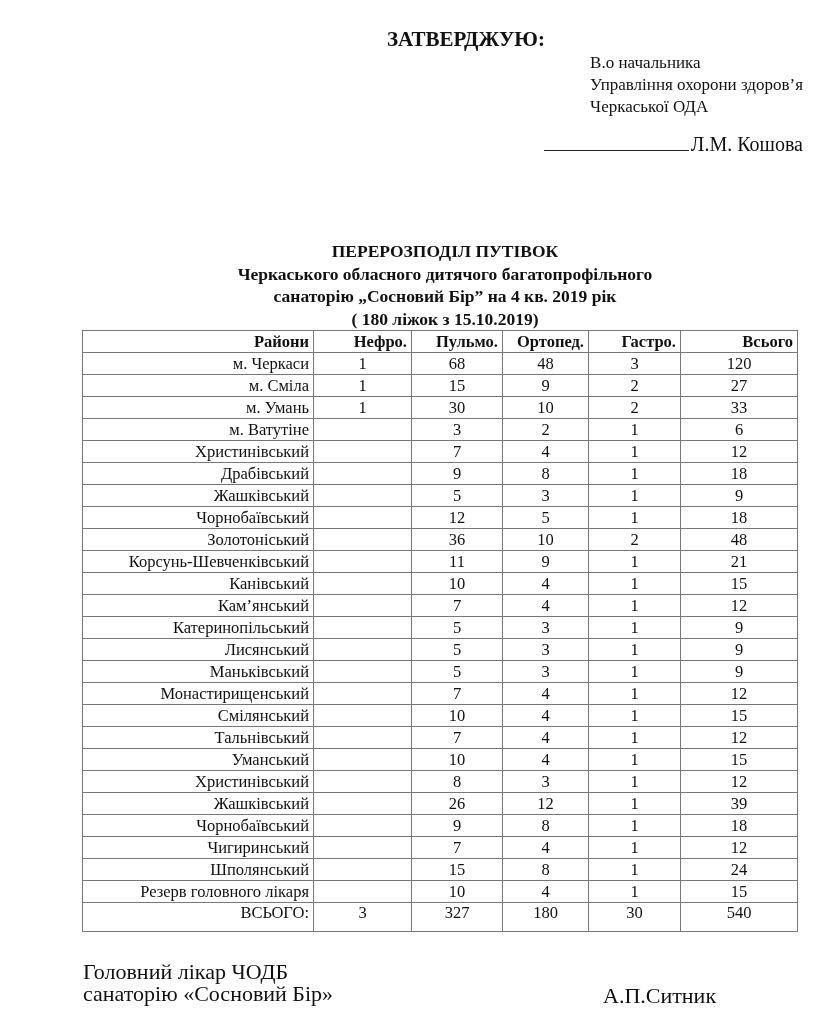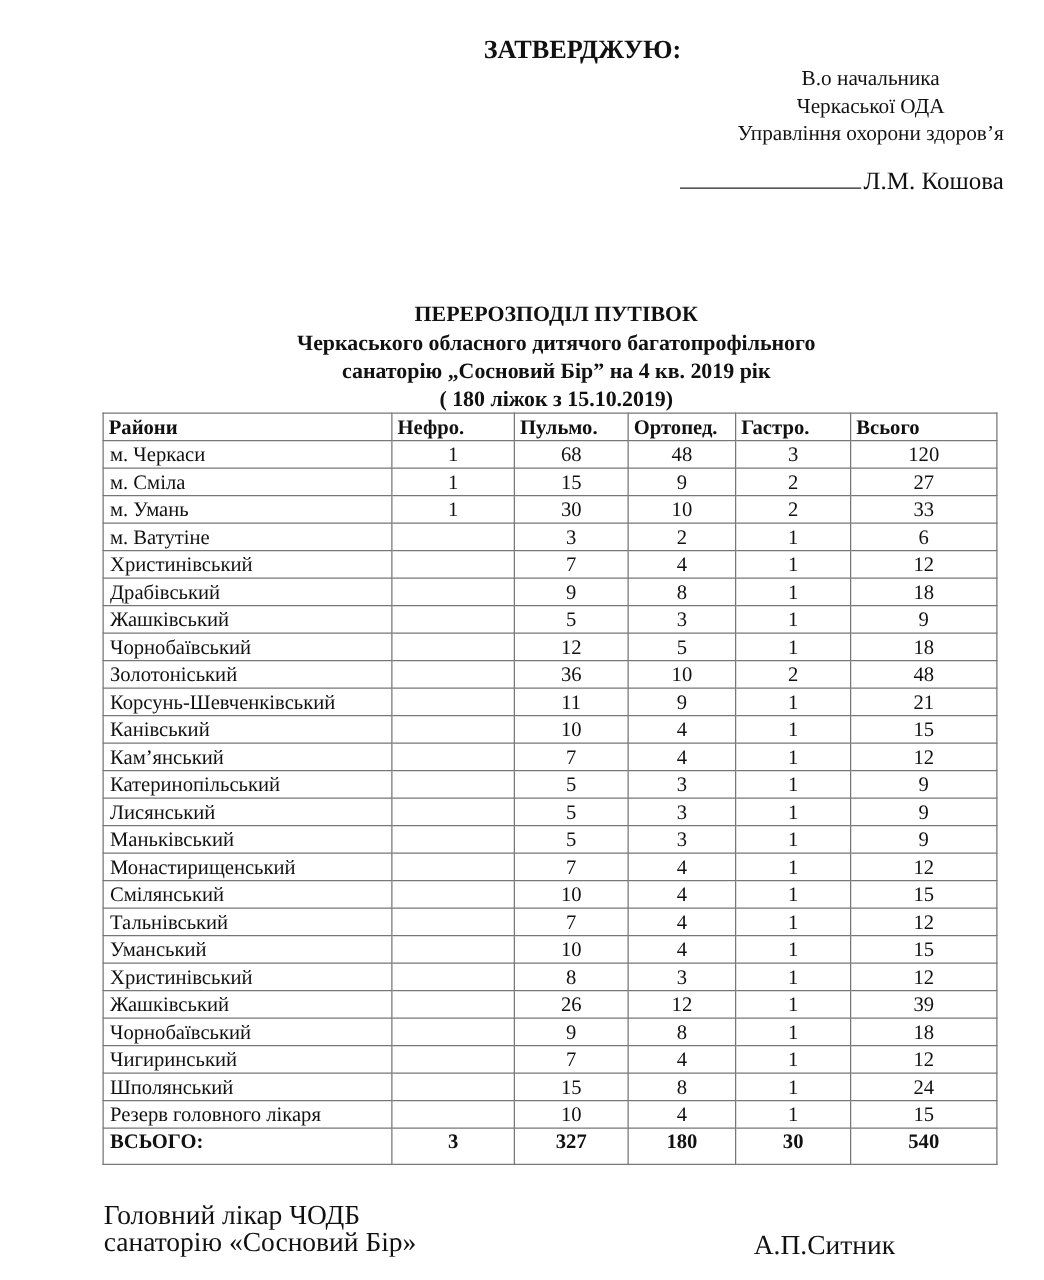--- a/index.html
+++ b/index.html
@@ -5,62 +5,62 @@
   html, body { margin: 0; padding: 0; background: #ffffff; }
   body {
     width: 835px; height: 1024px; position: relative; overflow: hidden;
     font-family: "Liberation Serif", "DejaVu Serif", serif; color: #111;
   }
   .approve-title {
     position: absolute; left: 387px; top: 27px;
     font-weight: bold; font-size: 21px;
   }
   .approve-block {
-    position: absolute; right: 32px; top: 52px; text-align: center;
+    position: absolute; right: 32px; top: 52px; text-align: left;
     font-size: 17px; line-height: 22px;
   }
   .sign-line {
     position: absolute; right: 32px; top: 133px; font-size: 20px;
   }
   .sign-line .underline {
     display: inline-block; width: 145px; border-bottom: 1px solid #222;
     margin-right: 2px; height: 17px; vertical-align: baseline;
   }
   .title-block {
     position: absolute; left: 0; width: 890px; top: 240px; text-align: center;
     font-weight: bold; font-size: 17.5px; line-height: 22.5px;
   }
   table.dist {
     position: absolute; left: 82px; top: 330px;
     border-collapse: collapse; font-size: 16.5px;
   }
   table.dist th, table.dist td {
     border: 1px solid #777; padding: 0 4px; height: 21px; line-height: 20px;
   }
-  table.dist th { font-weight: bold; text-align: left; }
+  table.dist th { font-weight: bold; text-align: right; }
   table.dist td { text-align: center; }
-  table.dist td.name { text-align: left; padding-left: 5px; }
+  table.dist td.name { text-align: right; padding-left: 5px; }
   col.c0 { width: 231px; } col.c1 { width: 98px; } col.c2 { width: 91px; }
   col.c3 { width: 86px; } col.c4 { width: 92px; } col.c5 { width: 117px; }
-  tr.total td { font-weight: bold; height: 28px; vertical-align: top; padding-top: 0; }
+  tr.total td { font-weight: normal; height: 28px; vertical-align: top; padding-top: 0; }
   .footer-left {
     position: absolute; left: 83px; top: 961px; font-size: 22px; line-height: 22px;
   }
   .footer-right {
     position: absolute; left: 603px; top: 983px; font-size: 22px;
   }
 </style>
 </head>
 <body>
 
 <div class="approve-title">ЗАТВЕРДЖУЮ:</div>
 <div class="approve-block">
   <div>В.о начальника</div>
+  <div>Управління охорони здоров’я</div>
   <div>Черкаської ОДА</div>
-  <div>Управління охорони здоров’я</div>
 </div>
 <div class="sign-line">
   <span class="underline"></span><span>Л.М. Кошова</span>
 </div>
 
 <div class="title-block">
   <div>ПЕРЕРОЗПОДІЛ ПУТІВОК</div>
   <div>Черкаського обласного дитячого багатопрофільного</div>
   <div>санаторію „Сосновий Бір” на 4 кв. 2019 рік</div>
   <div>( 180 ліжок з 15.10.2019)</div>

